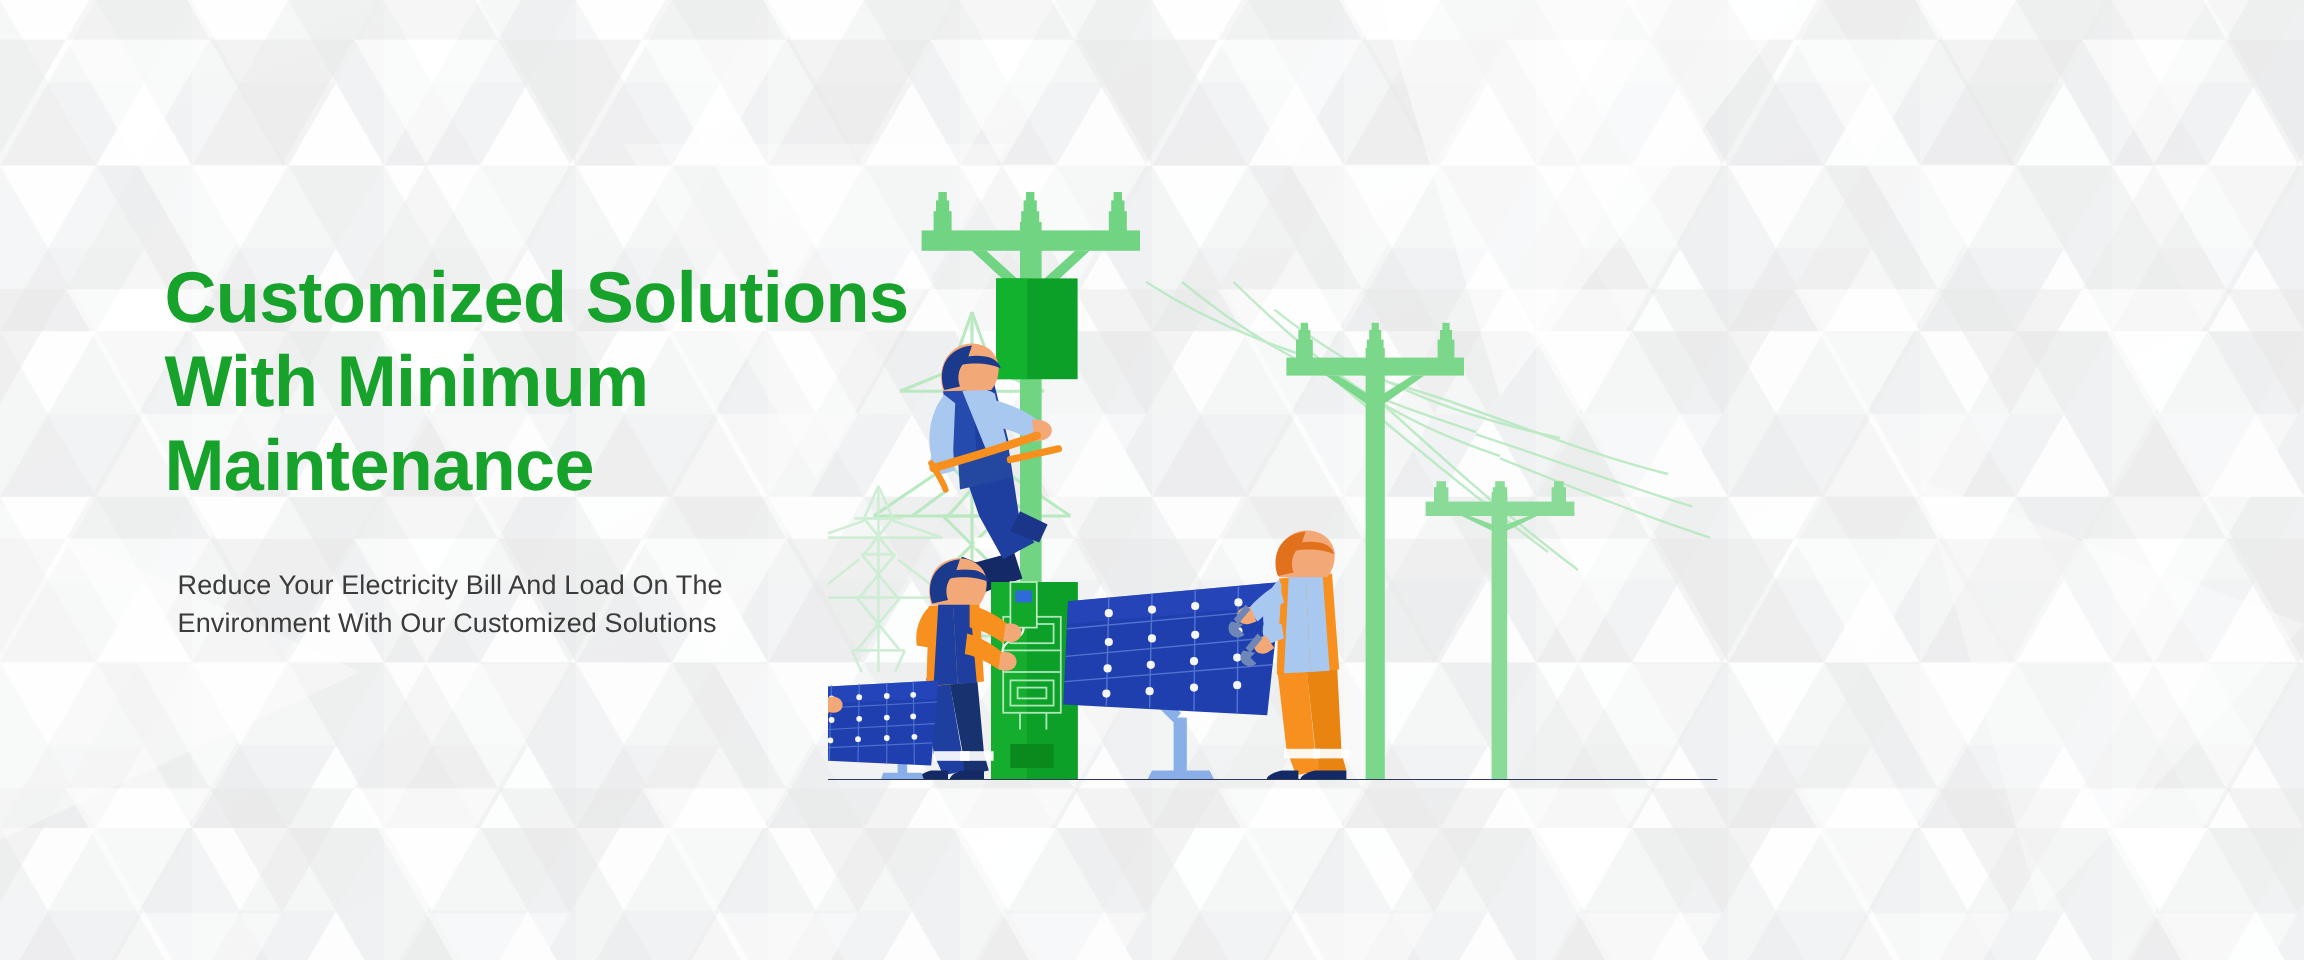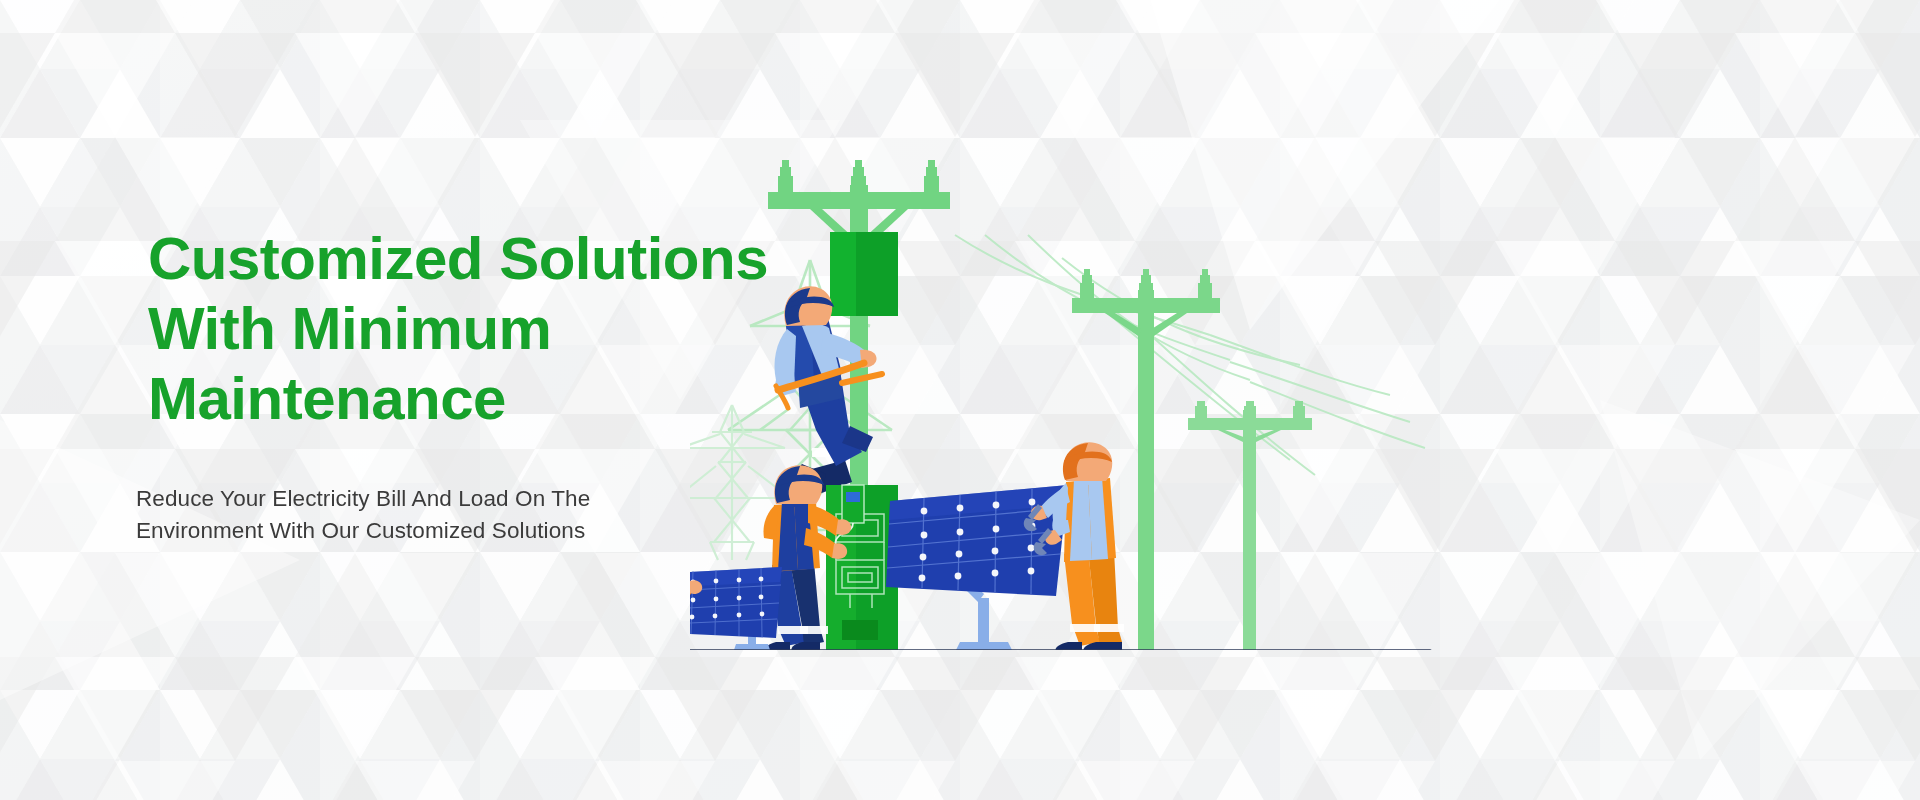--- a/index.html
+++ b/index.html
@@ -21,30 +21,30 @@
     width: 1920px;
     height: 800px;
   }
   #hero-text {
     position: absolute;
     left: 136px;
     top: 212px;
     width: 720px;
   }
   #headline {
-    margin: 12px;
+    margin: 1px;
     color: #17a22b;
     font-size: 60px;
     line-height: 1.17;
     font-weight: 700;
     letter-spacing: -0.5px;
     white-space: pre-line;
   }
   #subtitle {
-    margin: 0;
+    margin: 12px;
     padding-top: 36px;
     color: #3b3b3b;
     font-size: 22.5px;
     line-height: 1.42;
     font-weight: 400;
     letter-spacing: 0.1px;
     white-space: pre-line;
   }
   #illustration {
     position: absolute;

